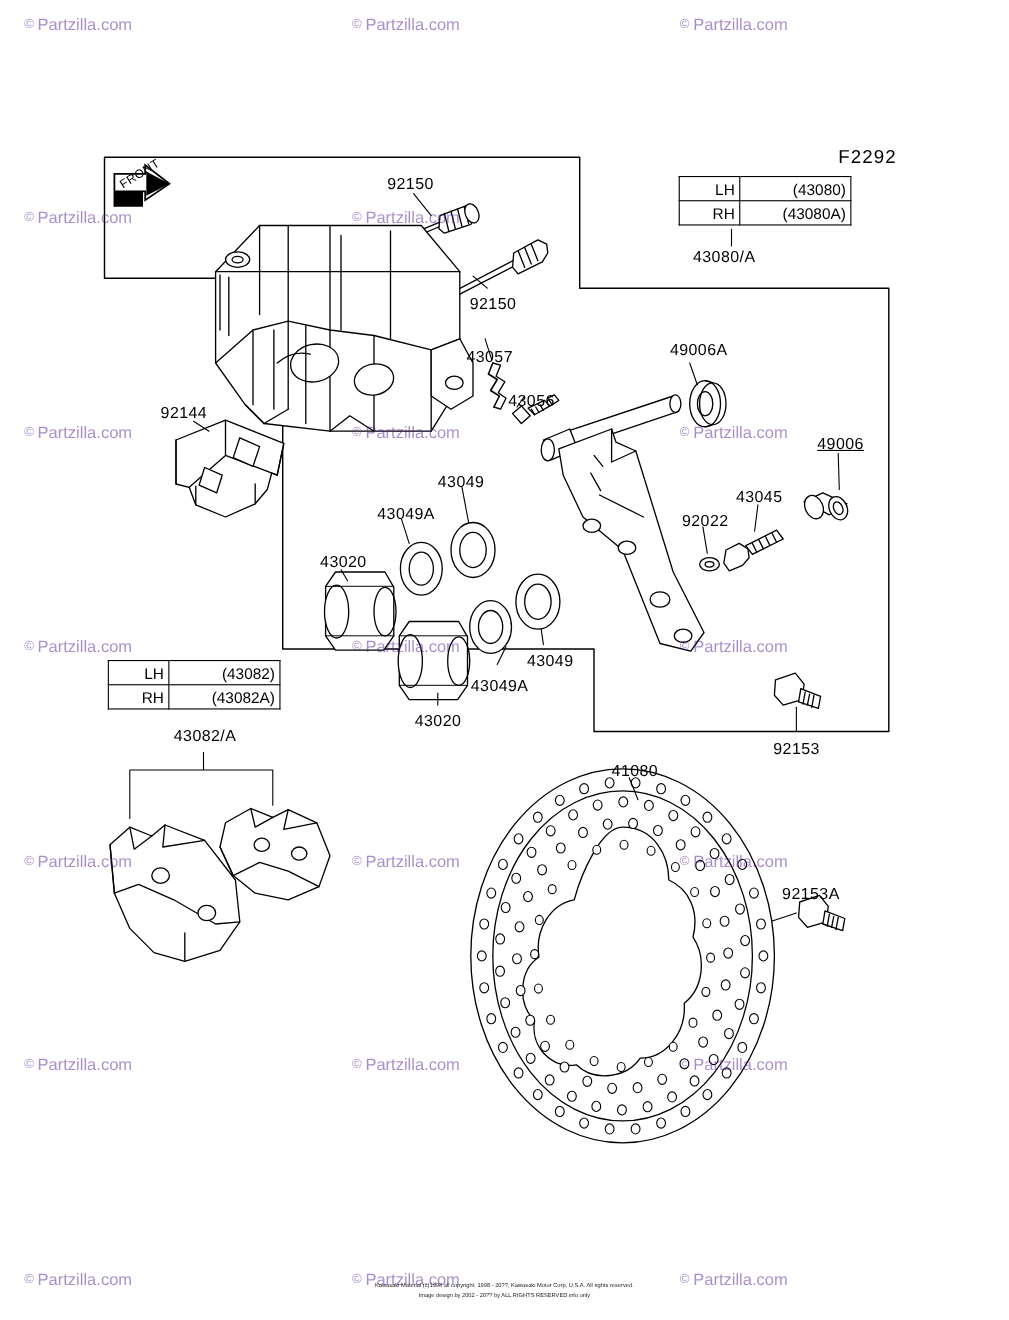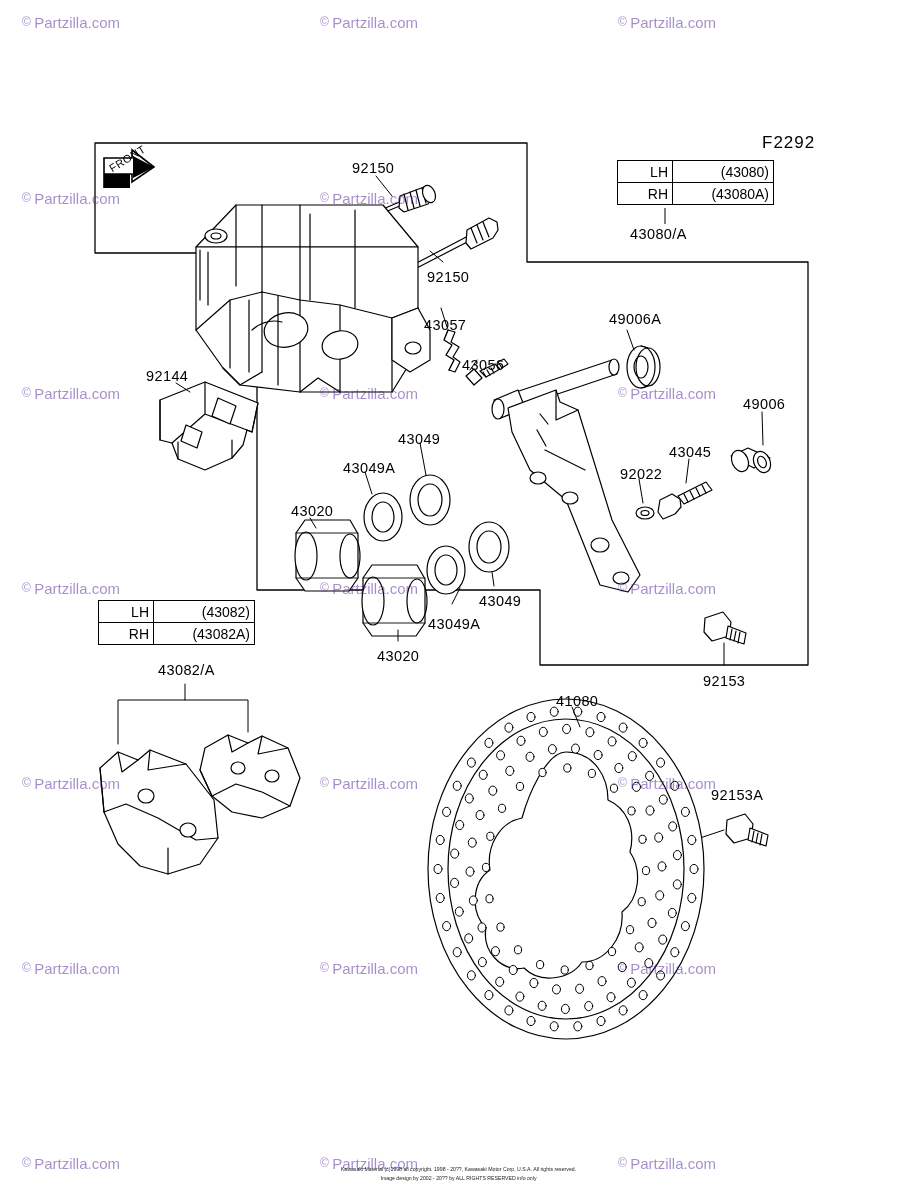--- a/index.html
+++ b/index.html
@@ -445,32 +445,32 @@
 
   <div class="code" style="left:762px;top:133px;">F2292</div>
 
   <div id="callouts">
       <div class="lbl" style="left: 352px; top: 160px;">92150</div>
       <div class="lbl" style="left: 427px; top: 269px;">92150</div>
       <div class="lbl" style="left: 424px; top: 296px; margin-top: 21px;">43057</div>
       <div class="lbl" style="left: 462px; top: 357px;">43056</div>
       <div class="lbl" style="left: 146px; top: 368px;">92144</div>
       <div class="lbl" style="left: 609px; top: 311px;">49006A</div>
-      <div class="lbl" style="left: 743px; top: 396px;">49006</div>
+      <div class="lbl" style="left: 743px; top: 396px; text-decoration: underline;">49006</div>
       <div class="lbl" style="left: 669px; top: 444px;">43045</div>
       <div class="lbl" style="left: 620px; top: 466px;">92022</div>
       <div class="lbl" style="left: 398px; top: 431px;">43049</div>
       <div class="lbl" style="left: 343px; top: 460px;">43049A</div>
       <div class="lbl" style="left: 291px; top: 503px;">43020</div>
       <div class="lbl" style="left: 479px; top: 593px;">43049</div>
       <div class="lbl" style="left: 428px; top: 616px;">43049A</div>
       <div class="lbl" style="left: 377px; top: 648px;">43020</div>
       <div class="lbl" style="left: 703px; top: 673px;">92153</div>
       <div class="lbl" style="left: 556px; top: 693px;">41080</div>
-      <div class="lbl" style="left: 711px; top: 787px;">92153A</div>
+      <div class="lbl" style="left: 711px; top: 805px;">92153A</div>
     </div>
 
   <div id="watermarks">
       <div class="wm" style="left: 22px; top: 14px;"><span class="c">© </span><span>Partzilla.com</span></div>
       <div class="wm" style="left: 320px; top: 14px;"><span class="c">© </span><span>Partzilla.com</span></div>
       <div class="wm" style="left: 618px; top: 14px;"><span class="c">© </span><span>Partzilla.com</span></div>
       <div class="wm" style="left: 22px; top: 190px;"><span class="c">© </span><span>Partzilla.com</span></div>
       <div class="wm" style="left: 320px; top: 190px;"><span class="c">© </span><span>Partzilla.com</span></div>
       <div class="wm" style="left: 22px; top: 385px;"><span class="c">© </span><span>Partzilla.com</span></div>
       <div class="wm" style="left: 320px; top: 385px;"><span class="c">© </span><span>Partzilla.com</span></div>

